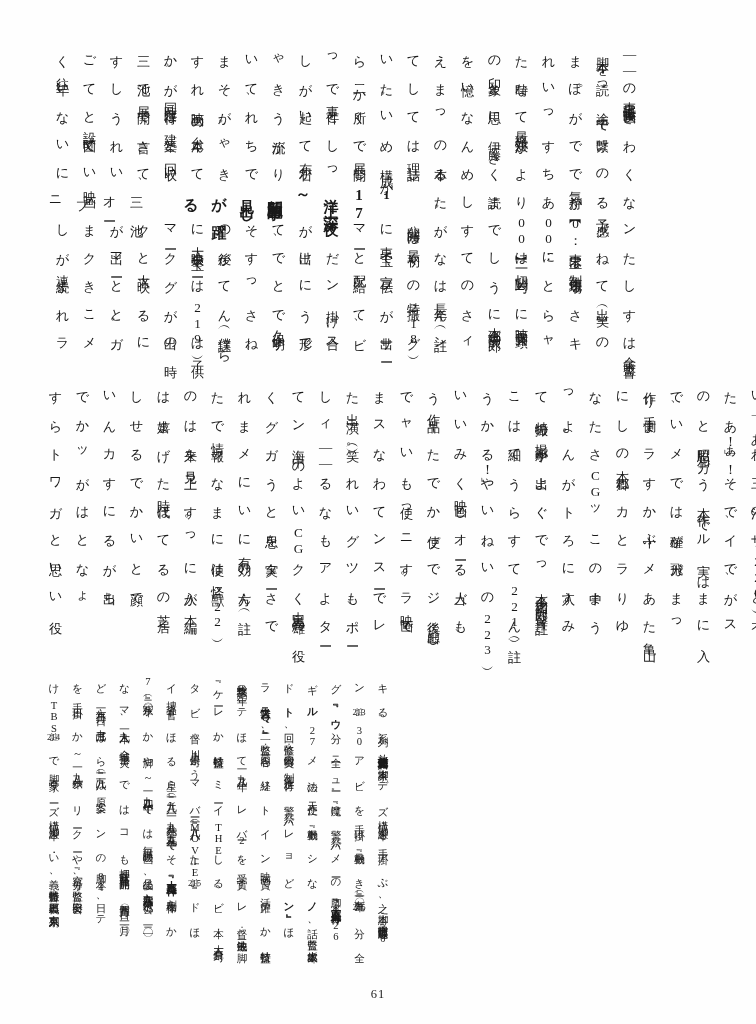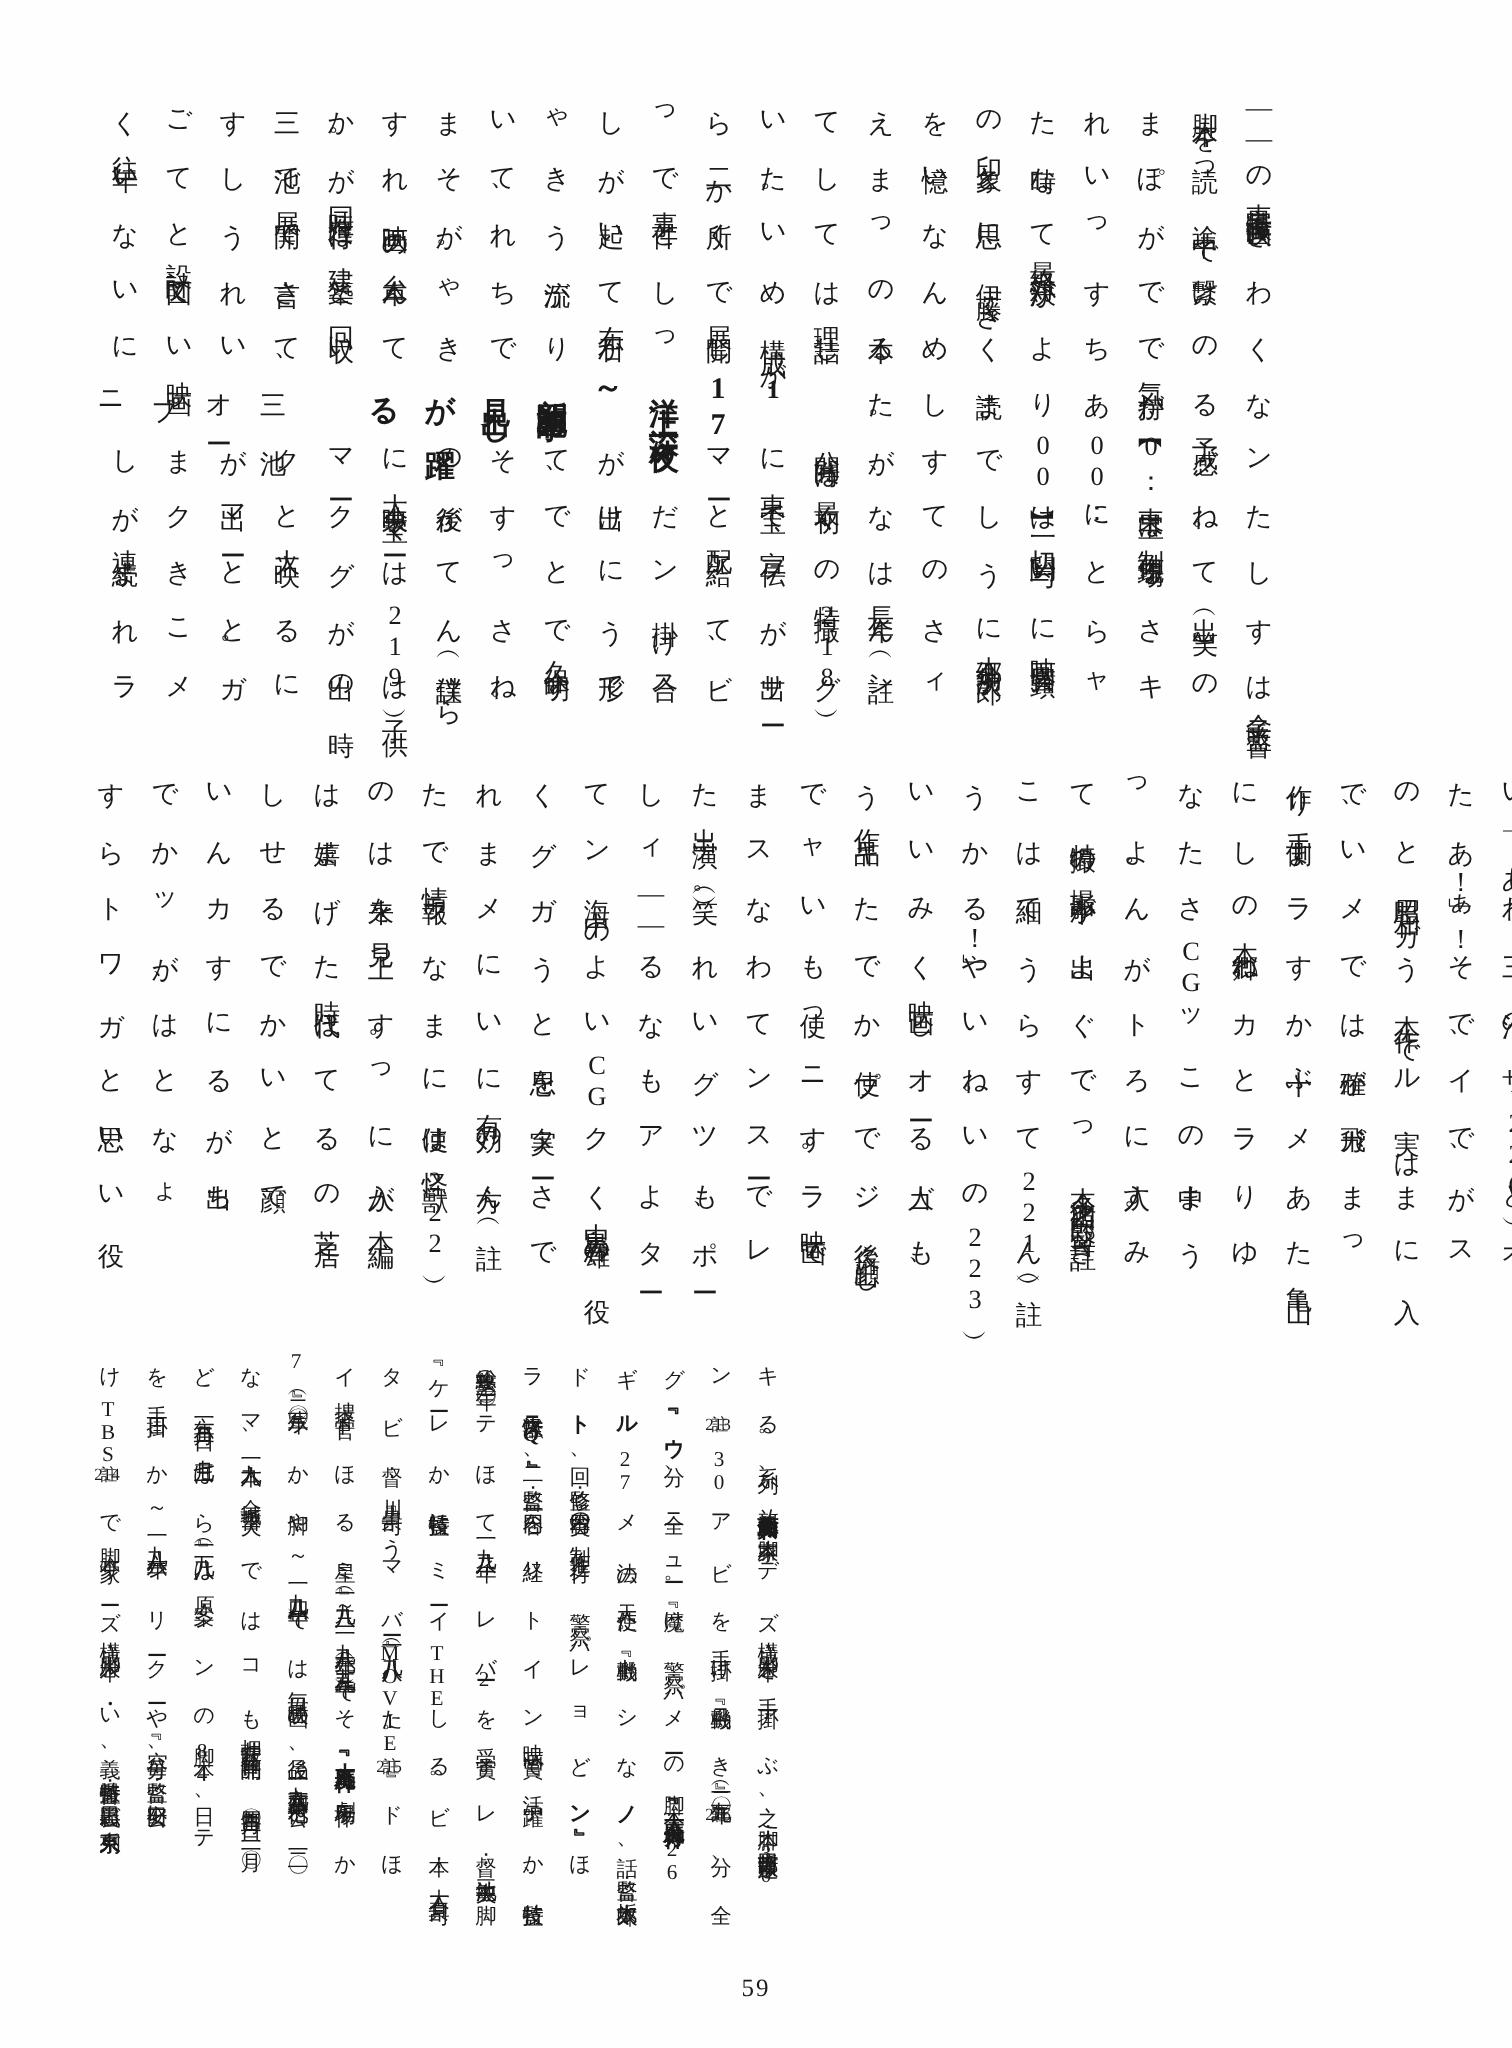--- a/index.html
+++ b/index.html
@@ -162,15 +162,15 @@
 
       <span class="note-label">註</span><span class="note-num">215</span><br>
       <span class="note-title">『大魔神』</span><span>　劇場作品、一九六六年四月一七日公開、84分、監督：安田公義、特撮監督：黒田義之、脚本：吉田哲郎</span><br>
 
       <span class="note-label">註</span><span class="note-num">216</span><br>
       <span class="note-title">『大魔神カノン』</span><span>　テレビドラマ、二〇一〇年四月二日～一〇月一日、テレビ東京系列、放送30分、全26話、監督：坂本太郎ほか、特技監督：三池敏夫、脚本：大石真司ほか</span>
 
     </div>
   </div>
 
-  <div id="page-number">59</div>
+  <div id="page-number">61</div>
 
 </div>
 
 </body></html>

